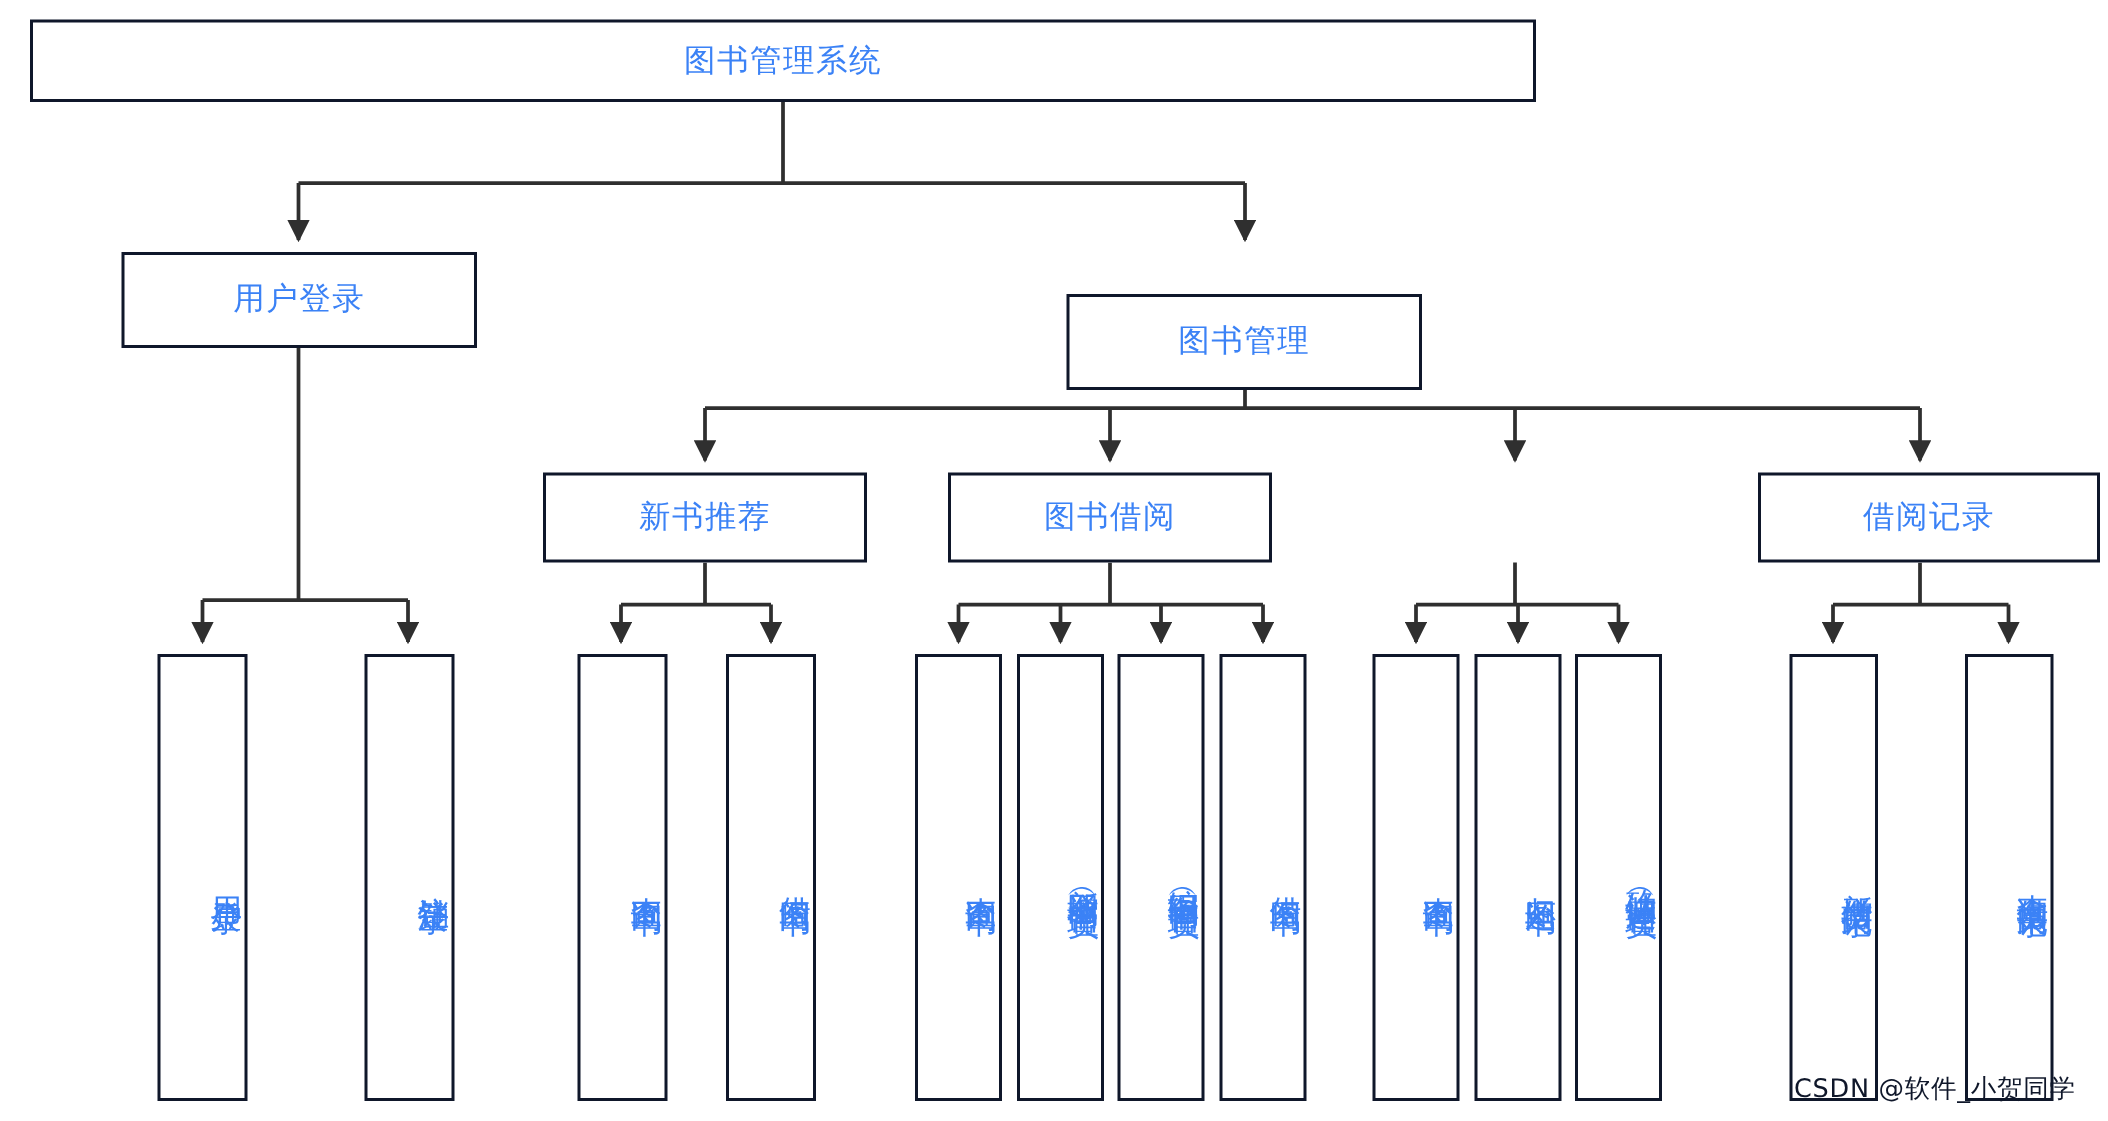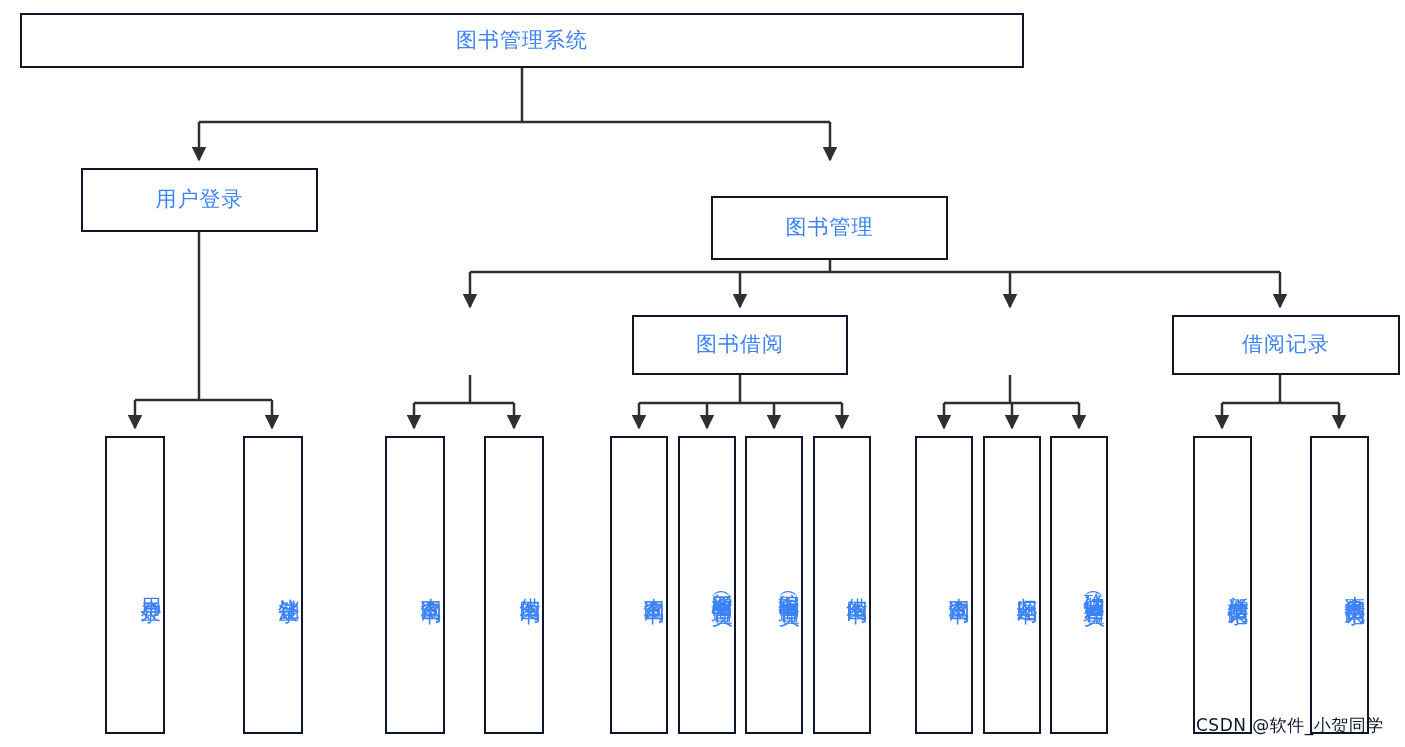--- a/index.html
+++ b/index.html
@@ -126,20 +126,23 @@
     <span class="label">图书管理系统</span>
   </div>
 
   <div class="node h" style="left:81px; top:168px; width:237px; height:64px;">
     <span class="label">用户登录</span>
   </div>
   <div class="node h" style="left:711px; top:168px; width:237px; height:64px;margin-top:28px;">
     <span class="label">图书管理</span>
   </div>
 
+  <div class="node h" style="left:362px; top:315px; width:216px; height:60px;">
+    <span class="label">新书推荐</span>
+  </div>
   <div class="node h" style="left:632px; top:315px; width:216px; height:60px;">
     <span class="label">图书借阅</span>
   </div>
   <div class="node h" style="left:1172px; top:315px; width:228px; height:60px;">
     <span class="label">借阅记录</span>
   </div>
 
   <div class="node v" style="left:105px; top:436px; width:60px; height:298px;">
     <span class="label">用户登录</span>
   </div>

